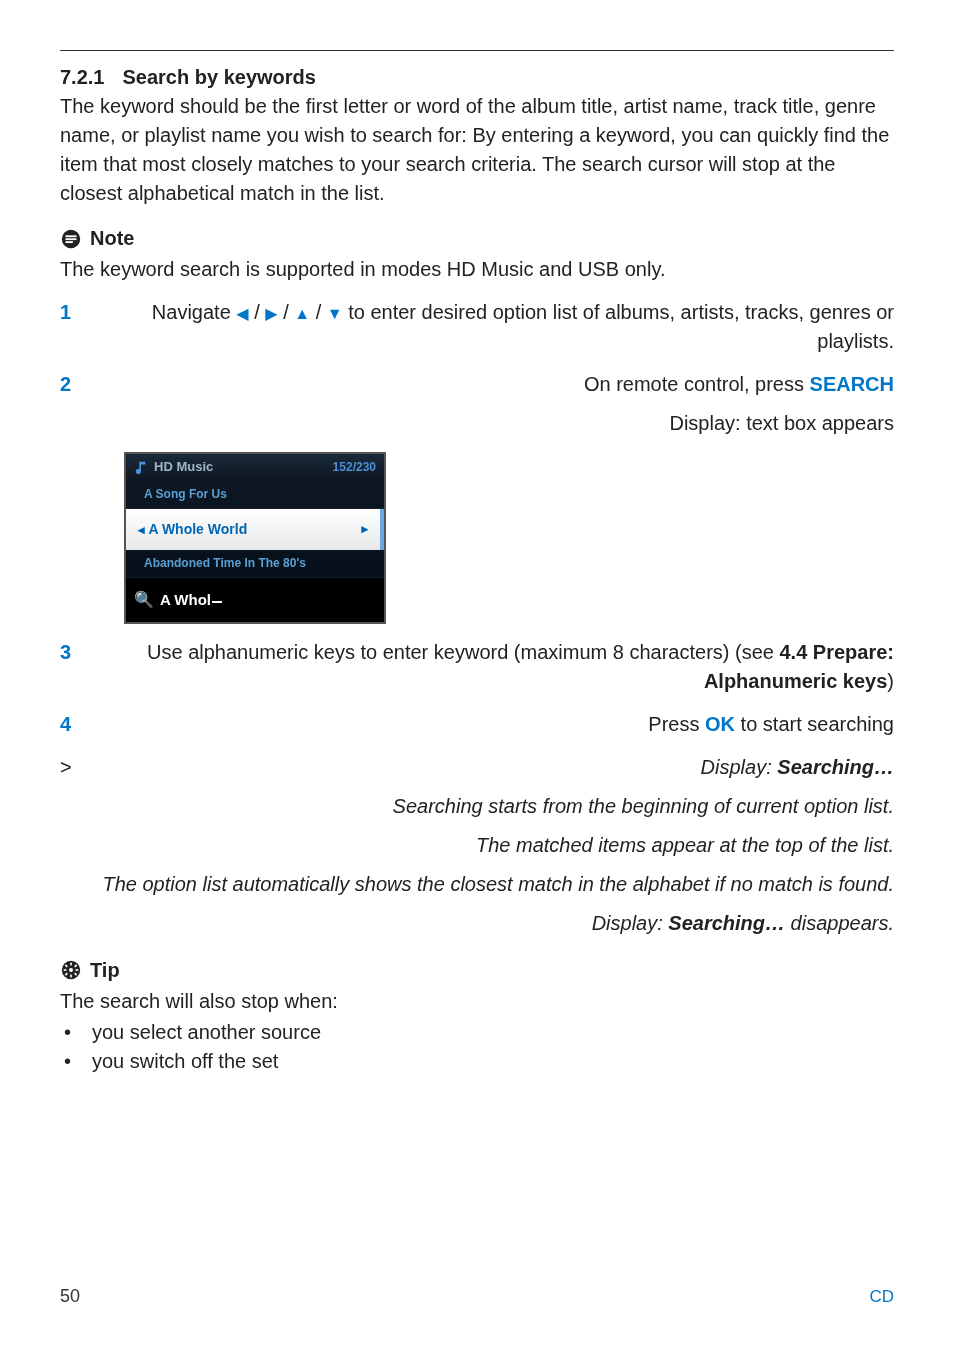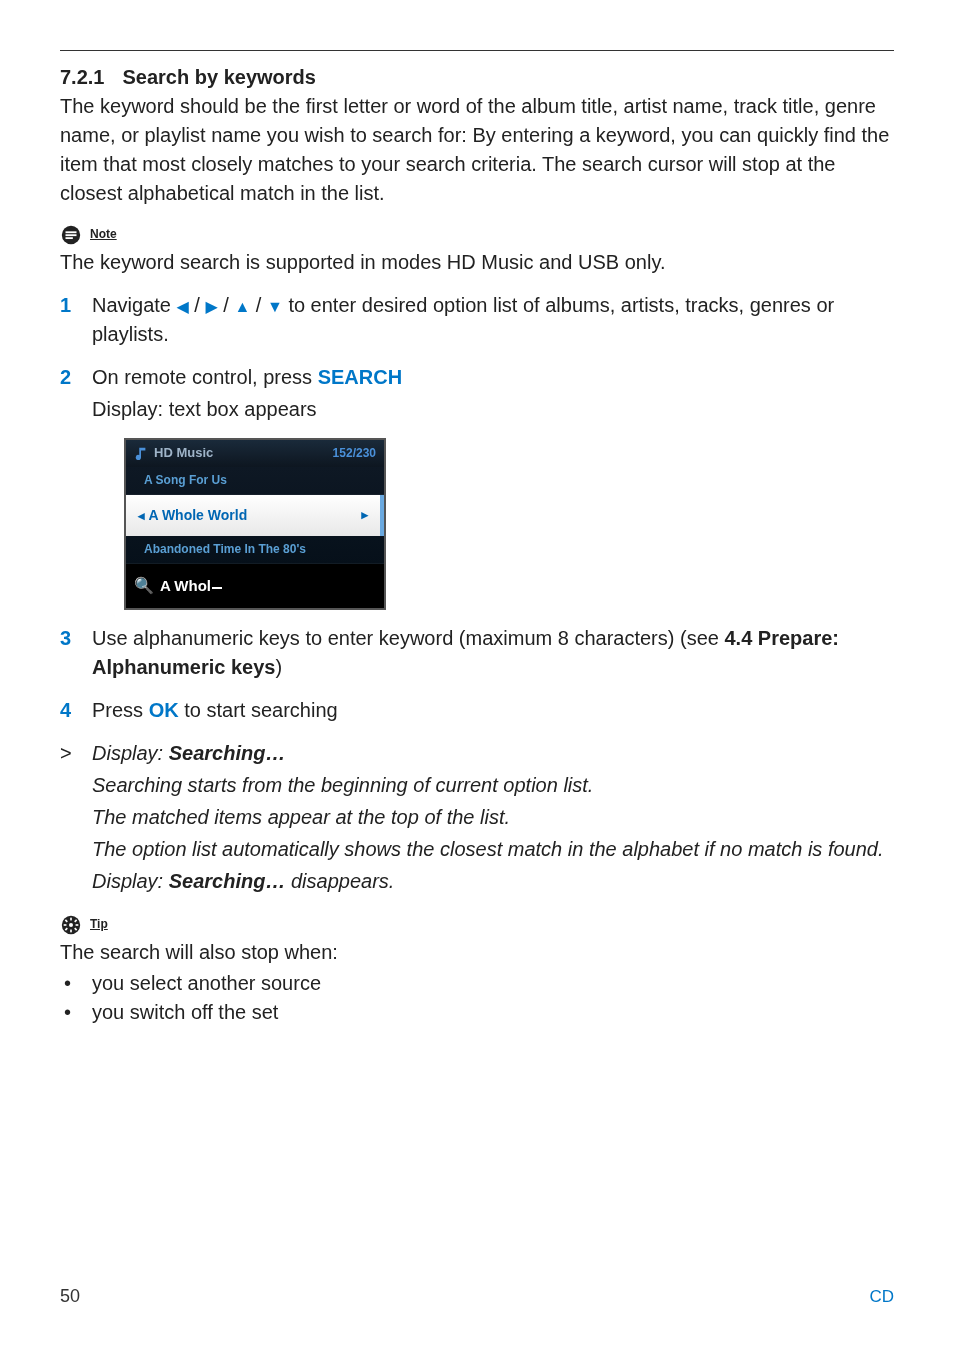--- a/index.html
+++ b/index.html
@@ -13,28 +13,28 @@
       position: relative;
       font-size: 20px;
       line-height: 1.45;
     }
     hr.top-rule { border: none; border-top: 1px solid #333; margin-bottom: 12px; }
     h3.section-heading { font-size: 20px; font-weight: bold; }
     h3.section-heading .num { margin-right: 18px; }
     p.body { margin-bottom: 16px; }
     .note-row, .tip-row { display: flex; align-items: center; gap: 8px; margin-top: 10px; margin-bottom: 2px; }
     .note-row .icon, .tip-row .icon { width: 22px; height: 22px; }
-    .note-label, .tip-label { font-weight: bold; font-size: 12px; text-decoration: underline; }
+    .note-label, .tip-label { font-weight: bold; font-size: 20px; }
     ol { list-style: none; }
     ol > li { display: flex; margin: 14px 0; }
     ol > li .marker { color: #0077c8; font-weight: bold; width: 32px; flex-shrink: 0; }
-    ol > li .content { flex: 1; }
+    ol > li .content { flex: 1; text-align: right; }
     .arrow { color: #0077c8; font-size: 16px; vertical-align: middle; }
     .btn-label { color: #0077c8; font-weight: bold; }
-    .sub { display: block; margin-top: 3px; }
+    .sub { display: block; margin-top: 10px; }
     .screenshot {
       width: 262px;
       margin: 14px 0 8px 64px;
       border: 2px solid #555;
       background: #000;
       font-family: Arial, sans-serif;
       font-size: 13px;
       color: #fff;
     }
     .ss-header {

